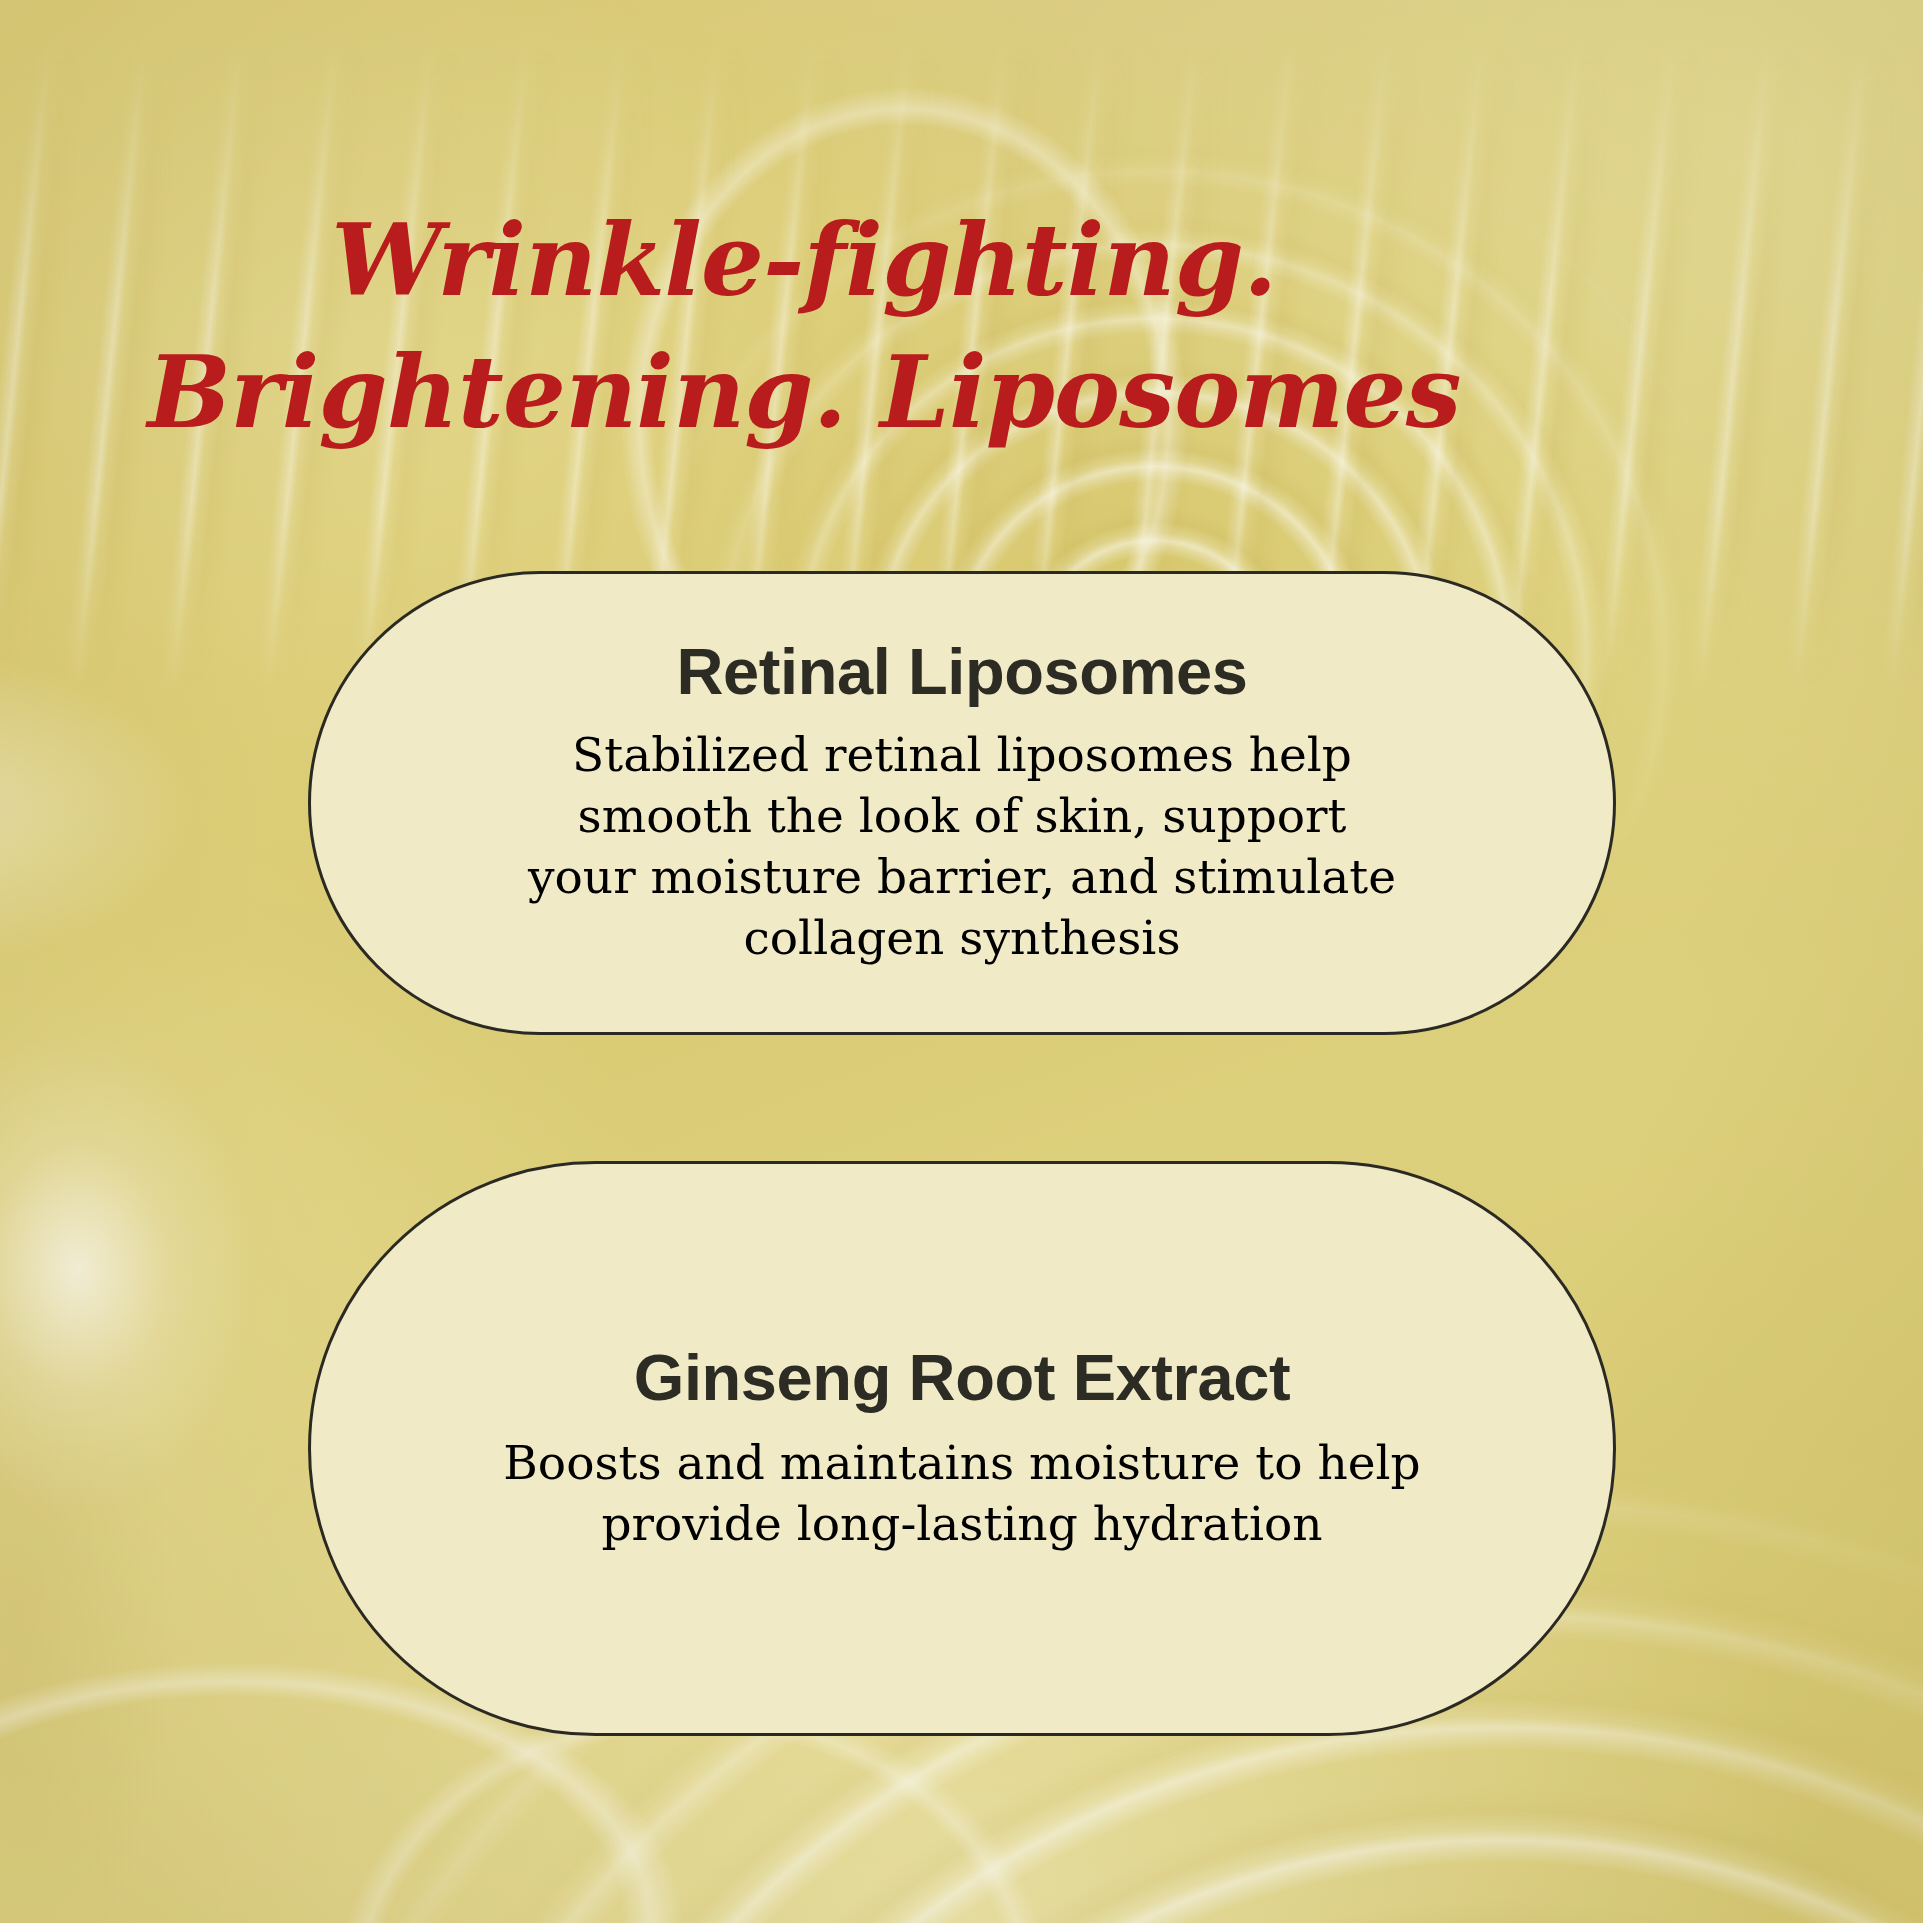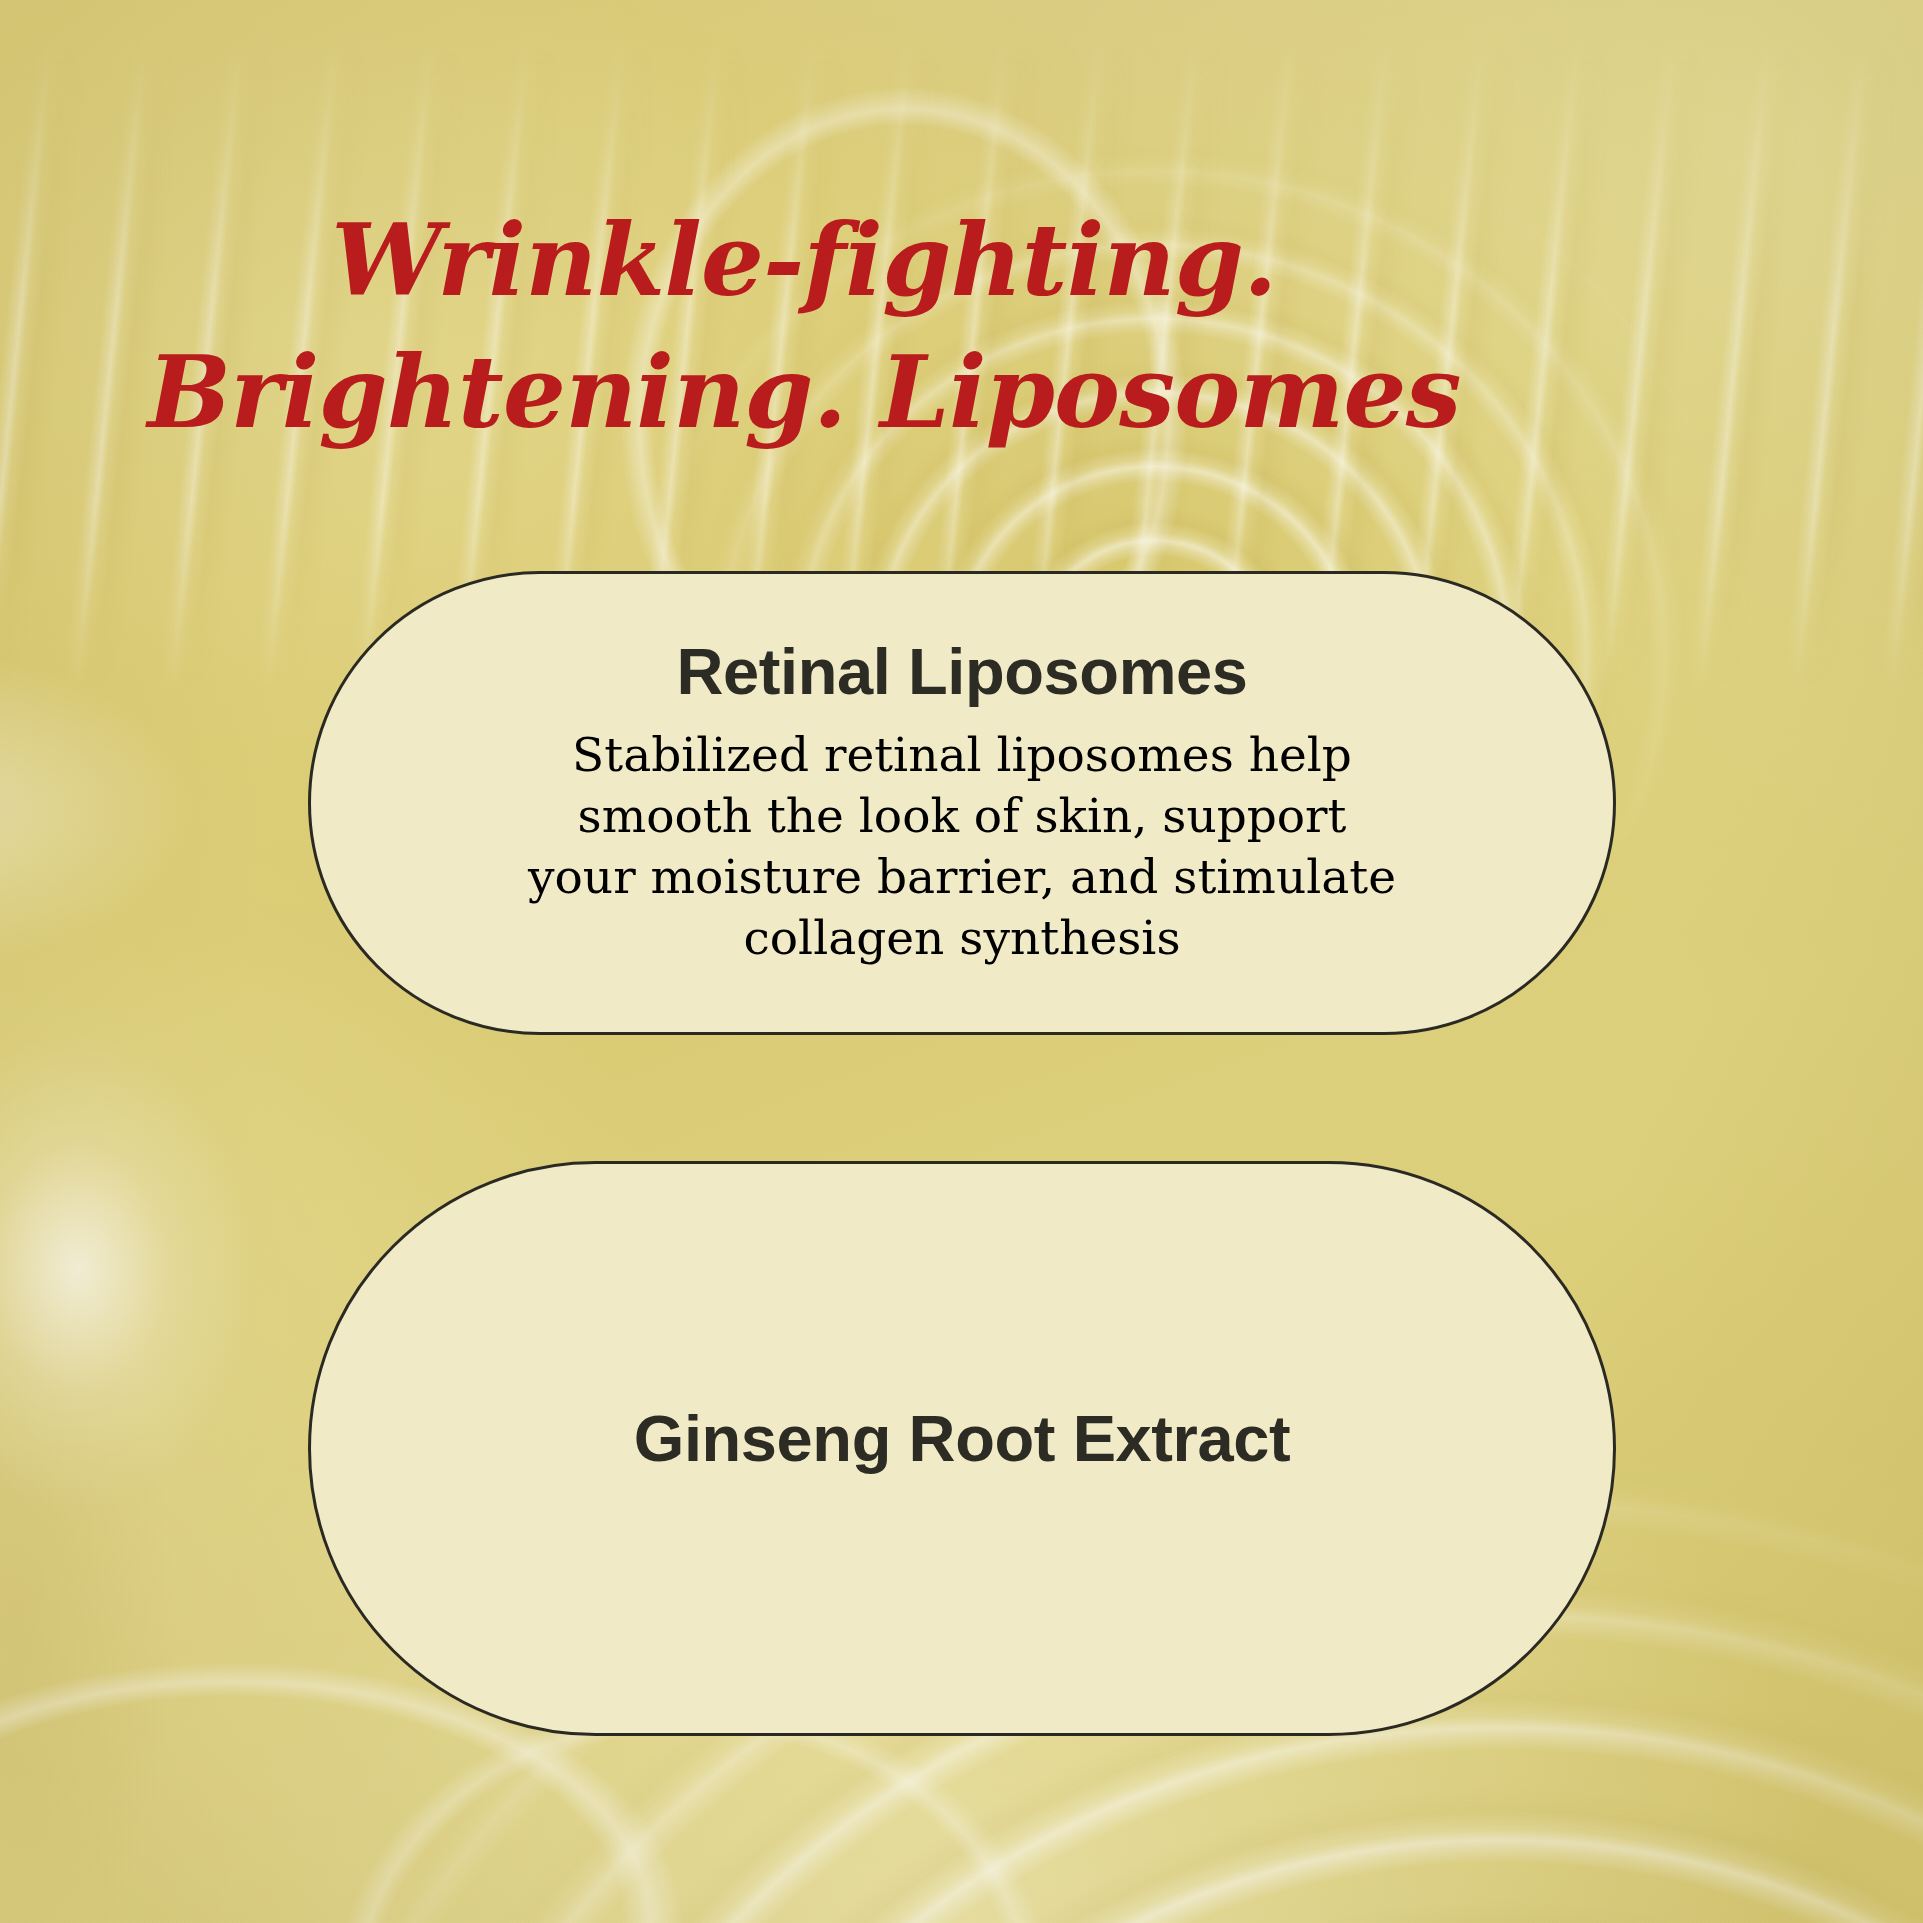--- a/index.html
+++ b/index.html
@@ -191,16 +191,17 @@
     <span class="hl-line">Brightening. Liposomes</span>
   </h1>
 
   <div class="card" id="card-retinal">
     <p class="card-title">Retinal Liposomes</p>
     <p class="card-body">Stabilized retinal liposomes help smooth the look of skin, support your moisture barrier, and stimulate collagen synthesis</p>
   </div>
 
   <div class="card" id="card-ginseng">
     <p class="card-title">Ginseng Root Extract</p>
+    <p class="card-body">Boosts and maintains moisture to help provide long-lasting hydration</p>
   </div>
 
 </div>
 
 
 </body></html>

